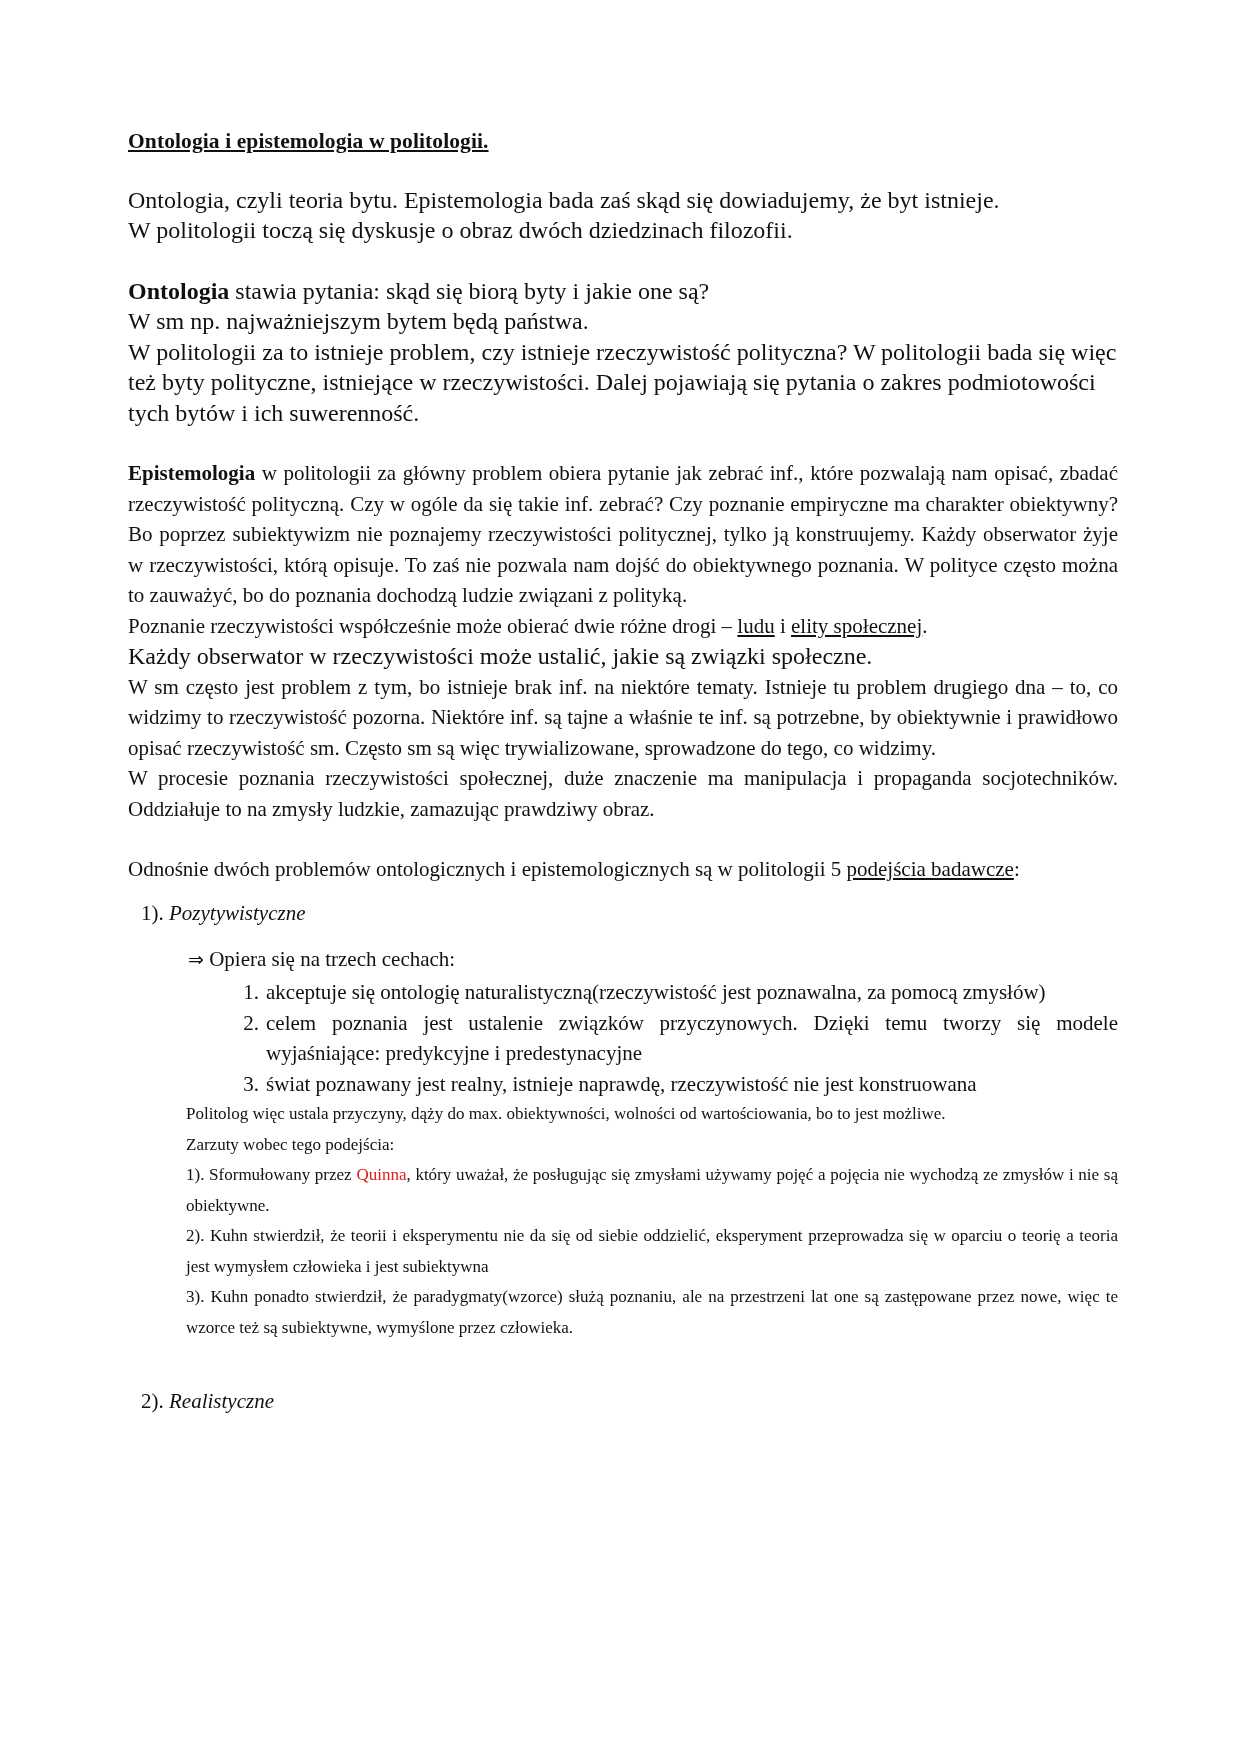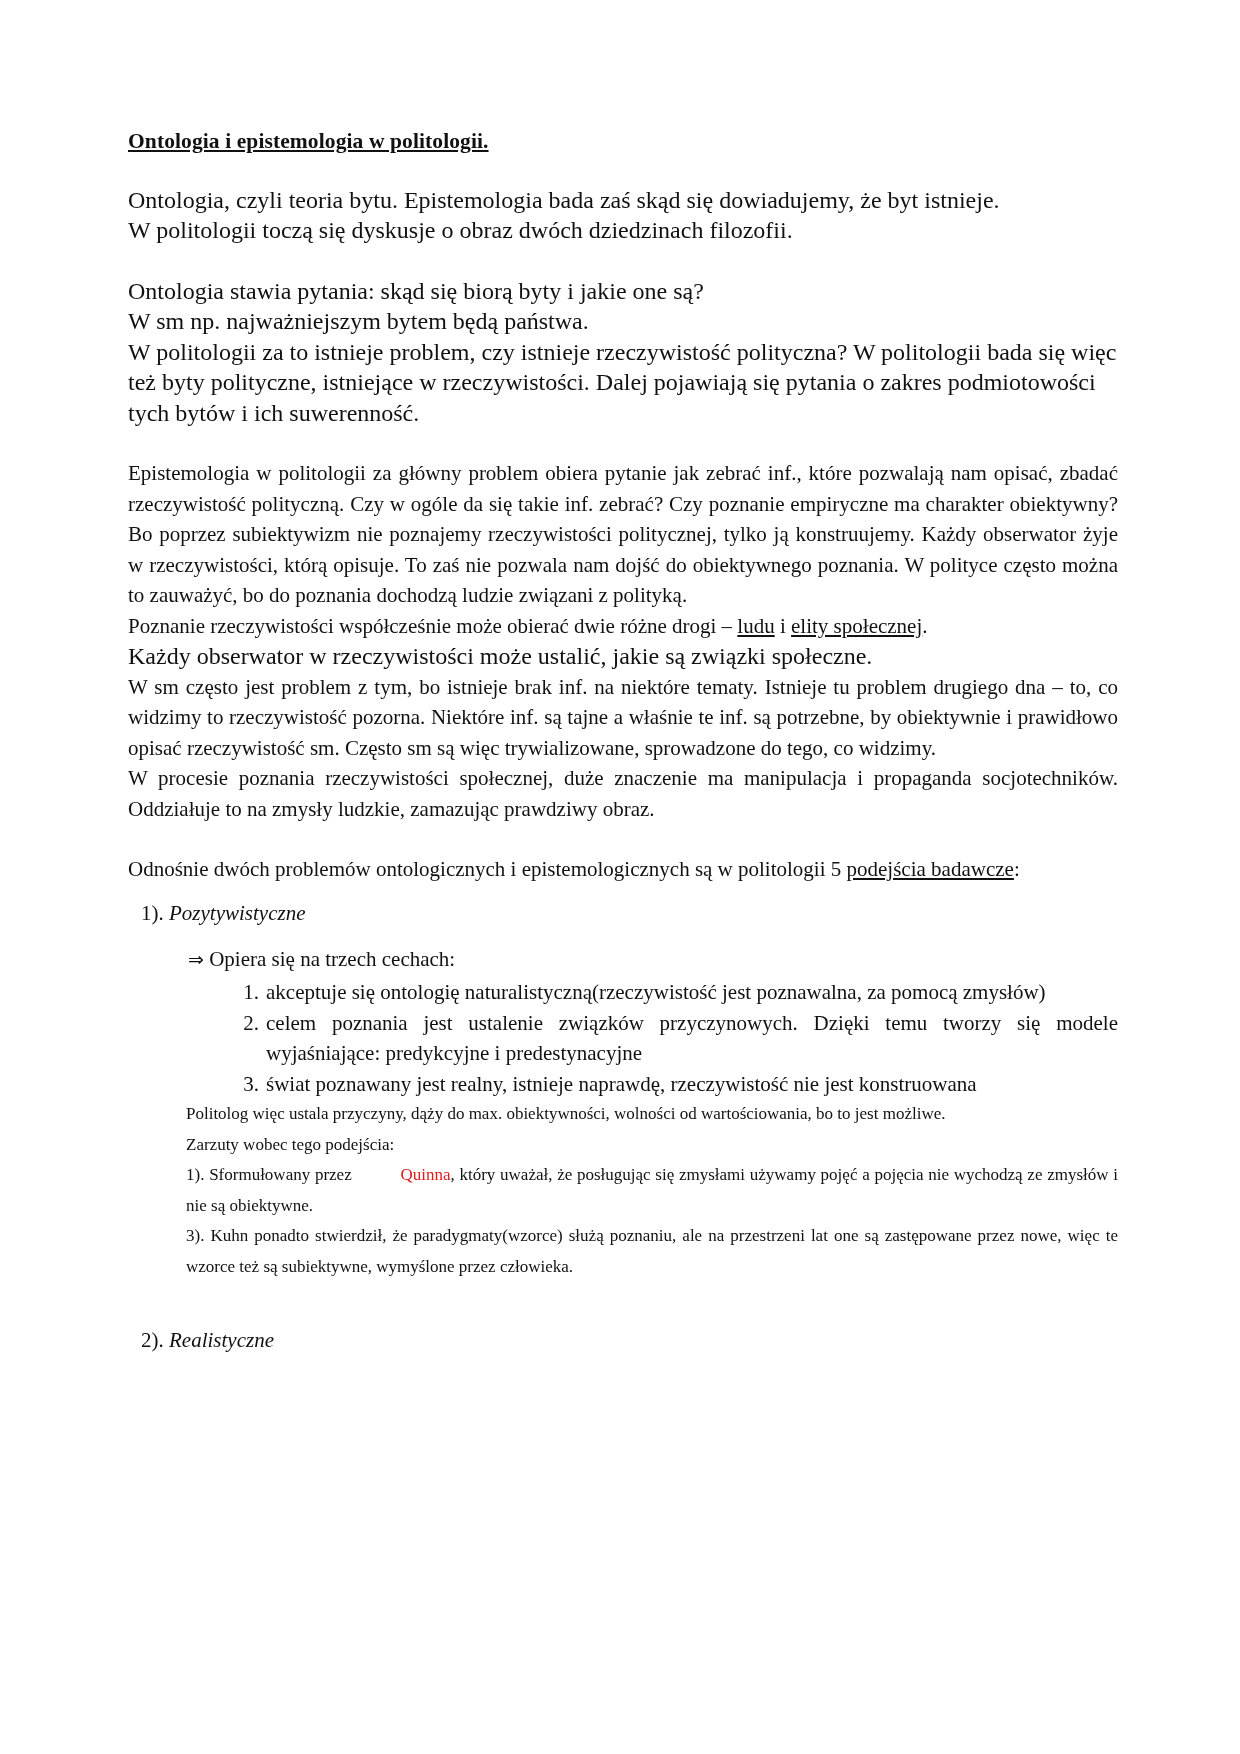--- a/index.html
+++ b/index.html
@@ -39,24 +39,24 @@
   p.just {
     margin: 0;
     font-size: 21px;
     line-height: 30.5px;
     text-align: justify;
     text-justify: inter-word;
   }
   .gap {
     height: 30px;
   }
-  b, .bold { font-weight: normal; }
+  b, .bold { font-weight: bold; }
   .ul { text-decoration: underline; }
   .it { font-style: italic; }
-  .red { color: #e01b1b; margin-left: 44px; }
+  .red { color: #e01b1b; }
 
   
   .lvl1 {
     font-size: 21px;
     line-height: 30.5px;
     margin: 13px;
   }
   .arrow-row {
     font-size: 21px;
     line-height: 36px;
@@ -162,20 +162,21 @@
   </ol>
 
   <p class="indent-1">Politolog więc ustala przyczyny, dąży do max. obiektywności, wolności od wartościowania, bo to jest możliwe.</p>
 
   <p class="indent-1 noj">Zarzuty wobec tego podejścia:</p>
 
   <p class="indent-1">
     <span>1). Sformułowany przez </span><span class="red">Quinna</span><span>, który uważał, że posługując się zmysłami używamy pojęć a pojęcia nie wychodzą ze zmysłów i nie są obiektywne.</span>
   </p>
 
+  <p class="indent-1">2). Kuhn stwierdził, że teorii i eksperymentu nie da się od siebie oddzielić, eksperyment przeprowadza się w oparciu o teorię a teoria jest wymysłem człowieka i jest subiektywna</p>
 
   <p class="indent-1">3). Kuhn ponadto stwierdził, że paradygmaty(wzorce) służą poznaniu, ale na przestrzeni lat one są zastępowane przez nowe, więc te wzorce też są subiektywne, wymyślone przez człowieka.</p>
 
   <div class="gap"></div>
 
   <p class="lvl1">
     <span>2). </span><span class="it">Realistyczne</span>
   </p>
 
 </div>

